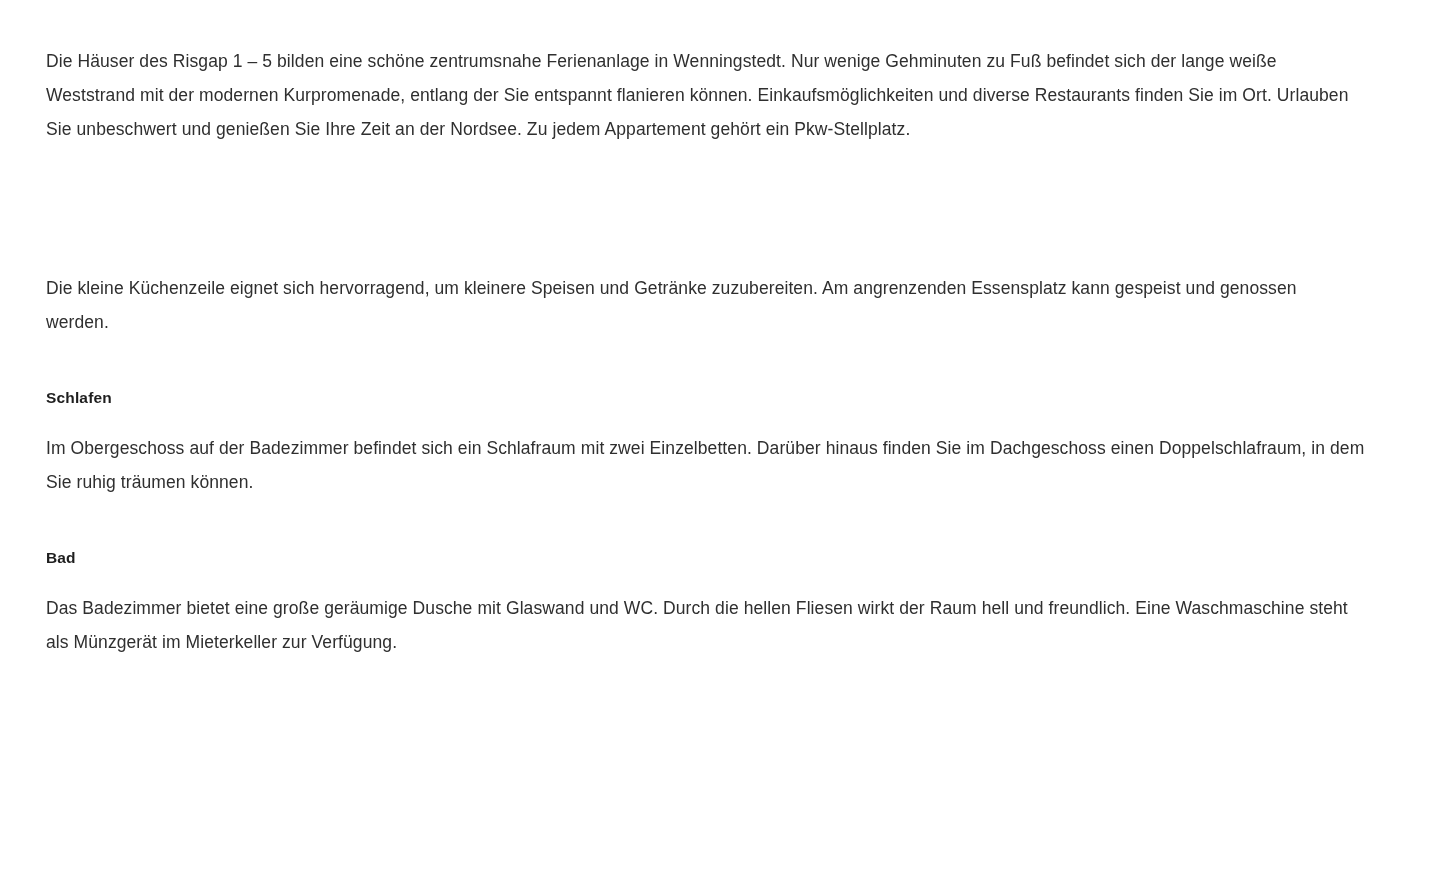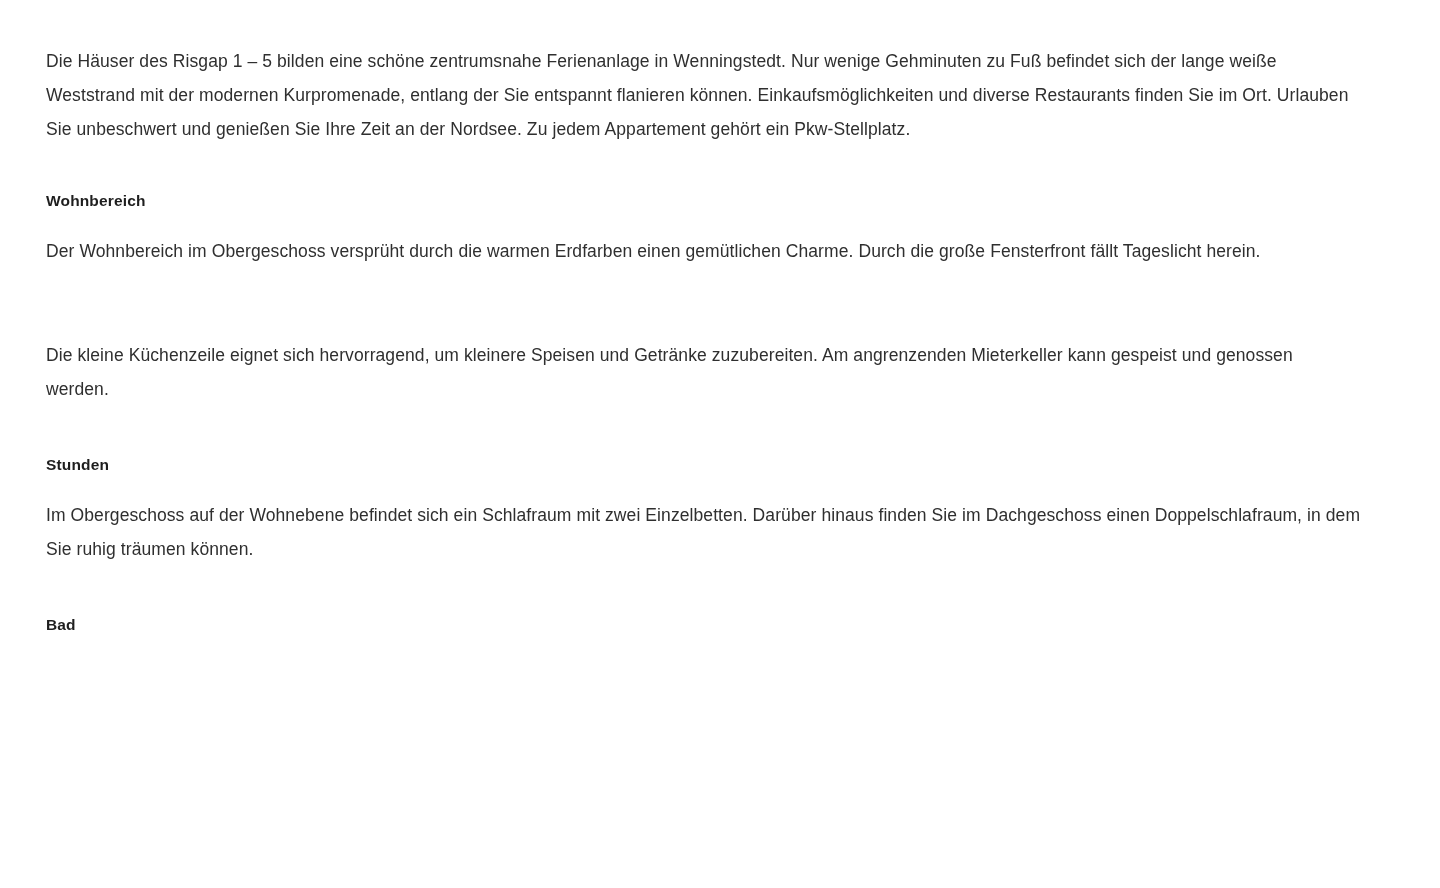--- a/index.html
+++ b/index.html
@@ -37,21 +37,21 @@
   h2.section-heading {
     margin: 0;
     font-size: 15.5px;
     line-height: 22px;
     font-weight: bold;
     color: #1e1e1e;
     letter-spacing: 0.01em;
   }
   
   .intro-block {
-    margin-bottom: 0;
+    margin-bottom: 11px;
   }
   .section {
     margin-top: 0;
   }
   .gap-intro-to-first { height: 44px; }
   .gap-heading-to-para { height: 22px; }
   .gap-para-to-heading { height: 48px; }
   .narrow-para { max-width: 1306px; }
 </style>
 </head>
@@ -59,45 +59,41 @@
 
 <div class="page">
   <div class="doc-body">
 
     <div class="intro-block">
       <p class="para">Die Häuser des Risgap 1 – 5 bilden eine schöne zentrumsnahe Ferienanlage in Wenningstedt. Nur wenige Gehminuten zu Fuß befindet sich der lange weiße Weststrand mit der modernen Kurpromenade, entlang der Sie entspannt flanieren können. Einkaufsmöglichkeiten und diverse Restaurants finden Sie im Ort. Urlauben Sie unbeschwert und genießen Sie Ihre Zeit an der Nordsee. Zu jedem Appartement gehört ein Pkw-Stellplatz.</p>
     </div>
 
     <div class="gap-intro-to-first"></div>
 
+
+    <div class="gap-para-to-heading"></div>
+
     <div class="section">
-      <h2 class="section-heading">Wohnbereich</h2>
       <div class="gap-heading-to-para"></div>
-      <p class="para">Der Wohnbereich im Obergeschoss versprüht durch die warmen Erdfarben einen gemütlichen Charme. Durch die große Fensterfront fällt Tageslicht herein.</p>
+      <p class="para narrow-para">Die kleine Küchenzeile eignet sich hervorragend, um kleinere Speisen und Getränke zuzubereiten. Am angrenzenden Essensplatz kann gespeist und genossen werden.</p>
     </div>
 
     <div class="gap-para-to-heading"></div>
 
     <div class="section">
+      <h2 class="section-heading">Schlafen</h2>
       <div class="gap-heading-to-para"></div>
-      <p class="para narrow-para">Die kleine Küchenzeile eignet sich hervorragend, um kleinere Speisen und Getränke zuzubereiten. Am angrenzenden Mieterkeller kann gespeist und genossen werden.</p>
-    </div>
-
-    <div class="gap-para-to-heading"></div>
-
-    <div class="section">
-      <h2 class="section-heading">Stunden</h2>
-      <div class="gap-heading-to-para"></div>
-      <p class="para">Im Obergeschoss auf der Wohnebene befindet sich ein Schlafraum mit zwei Einzelbetten. Darüber hinaus finden Sie im Dachgeschoss einen Doppelschlafraum, in dem Sie ruhig träumen können.</p>
+      <p class="para">Im Obergeschoss auf der Badezimmer befindet sich ein Schlafraum mit zwei Einzelbetten. Darüber hinaus finden Sie im Dachgeschoss einen Doppelschlafraum, in dem Sie ruhig träumen können.</p>
     </div>
 
     <div class="gap-para-to-heading"></div>
 
     <div class="section">
       <h2 class="section-heading">Bad</h2>
       <div class="gap-heading-to-para"></div>
+      <p class="para">Das Badezimmer bietet eine große geräumige Dusche mit Glaswand und WC. Durch die hellen Fliesen wirkt der Raum hell und freundlich. Eine Waschmaschine steht als Münzgerät im Mieterkeller zur Verfügung.</p>
     </div>
 
     <div class="gap-para-to-heading"></div>
 
 
   </div>
 </div>
 
 </body></html>

